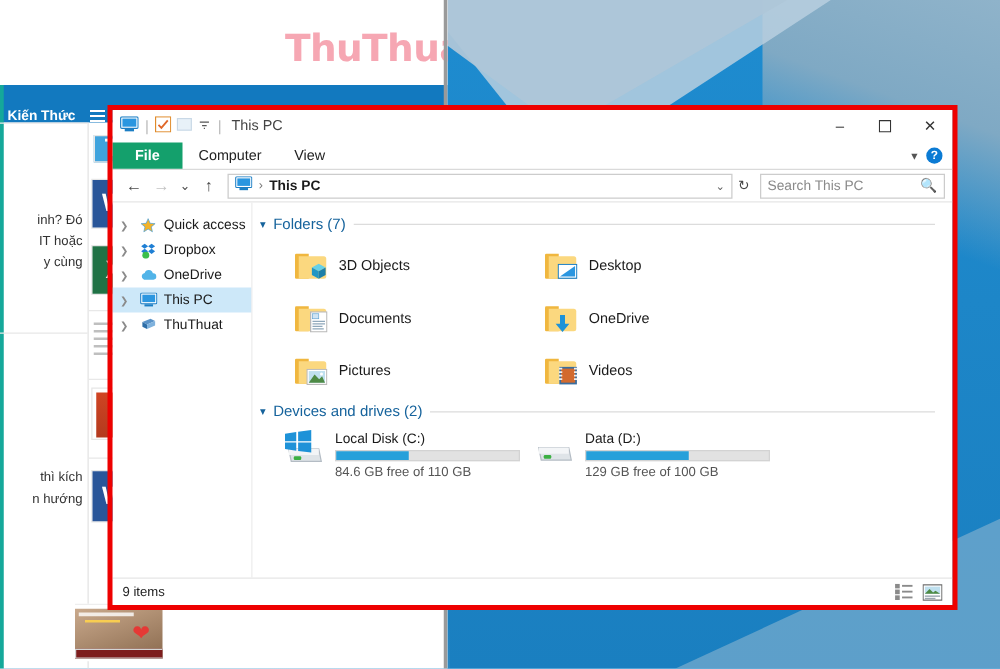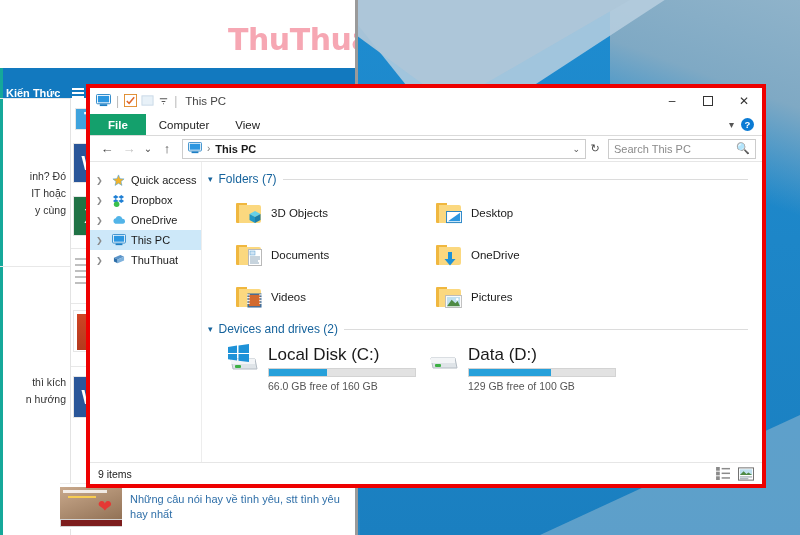--- a/index.html
+++ b/index.html
@@ -126,21 +126,21 @@
   .grp .chev { font-size:9px; }
   .grp .rule { flex:1; height:1px; background:#dcdcdc; }
 
   .grid { display:grid; grid-template-columns:200px 200px; column-gap:0; row-gap:0; margin-top:6px; }
   .cell { height:42px; display:flex; align-items:center; gap:9px; padding-left:28px; }
   .cell .lbl { font-size:11.5px; color:#1a1a1a; }
 
   .drives { display:grid; grid-template-columns:200px 200px; margin-top:8px; }
   .drive { display:flex; gap:8px; padding-left:18px; align-items:flex-start; }
   .drive .dtext { padding-top:1px; }
-  .drive .dname { font-size:17px; margin-bottom:3px; }
+  .drive .dname { font-size:11px; margin-bottom:3px; }
   .bar { width:148px; height:9px; background:#e2e2e2; border:1px solid #d3d3d3; }
   .bar i { display:block; height:100%; background:#26a0da; }
   .drive .dfree { font-size:10.5px; color:#555; margin-top:3px; }
 
   .statusbar { height:22px; border-top:1px solid #e6e6e6; display:flex; align-items:center;
       padding:0 8px; font-size:10.5px; color:#222;justify-content:flex-end; }
   .statusbar .views { margin-left:auto; display:flex; gap:7px; align-items:center; }
   .vbtn { width:16px; height:15px; display:flex; align-items:center; justify-content:center; }
 
   .folder-ico { position:relative; width:26px; height:22px; }
@@ -224,21 +224,20 @@
     </div>
   </div>
 
   <div class="bottom-article">
     <div class="bt-thumb">
       <div style="position:absolute;left:3px;top:3px;width:44px;height:3px;background:#fff;opacity:.8"></div>
       <div style="position:absolute;left:8px;top:9px;width:28px;height:2px;background:#ffd34d;opacity:.9"></div>
       <div class="heart">❤</div>
       <div class="bar"></div>
     </div>
-    <div class="bt-title">Những câu nói hay về tình yêu, stt tình yêu hay nhất</div>
   </div>
 
   <div class="scroll-strip"></div>
 </div>
 
 <div id="explorer">
 
   <div class="titlebar">
     <div class="qat">
       <span>
@@ -423,40 +422,40 @@
             <svg class="ov" width="14" height="16" viewBox="0 0 14 16" style="right:5px;bottom:-1px;">
                 <path d="M5 1 H9 V8 H12.5 L7 14.5 L1.5 8 H5 Z" fill="#1e92d8"></path>
               </svg>
           </span>
           <span class="lbl">OneDrive</span>
         </div>
         <div class="cell">
           <span class="folder-ico">
             <span class="back"></span>
               <span class="front"></span>
-            <svg class="ov" width="15" height="15" viewBox="0 0 16 16">
-                <rect x="0.5" y="0.5" width="15" height="15" fill="#3a6e9e"></rect>
-                <rect x="2" y="2" width="12" height="12" fill="#d26a2e"></rect>
-                <path d="M0 2 H3 M0 5 H3 M0 8 H3 M0 11 H3 M13 2 H16 M13 5 H16 M13 8 H16 M13 11 H16" stroke="#eee" stroke-width="1.4"></path>
-              </svg>
-          </span>
-          <span class="lbl">Videos</span>
-        </div>
-        <div class="cell">
-          <span class="folder-ico">
-            <span class="back"></span>
-              <span class="front"></span>
             <svg class="ov" width="17" height="13" viewBox="0 0 18 14">
                 <rect x="0.5" y="0.5" width="17" height="13" fill="#fff" stroke="#b9b9b9"></rect>
                 <rect x="2" y="2" width="14" height="10" fill="#bfe0ef"></rect>
                 <path d="M2 12 L7 5 L11 9 L13.5 6.5 L16 12 Z" fill="#4e8a45"></path>
                 <circle cx="13" cy="4.5" r="1.3" fill="#fff"></circle>
               </svg>
           </span>
           <span class="lbl">Pictures</span>
+        </div>
+        <div class="cell">
+          <span class="folder-ico">
+            <span class="back"></span>
+              <span class="front"></span>
+            <svg class="ov" width="15" height="15" viewBox="0 0 16 16">
+                <rect x="0.5" y="0.5" width="15" height="15" fill="#3a6e9e"></rect>
+                <rect x="2" y="2" width="12" height="12" fill="#d26a2e"></rect>
+                <path d="M0 2 H3 M0 5 H3 M0 8 H3 M0 11 H3 M13 2 H16 M13 5 H16 M13 8 H16 M13 11 H16" stroke="#eee" stroke-width="1.4"></path>
+              </svg>
+          </span>
+          <span class="lbl">Videos</span>
         </div>
       </div>
 
       <div class="grp" style="margin-top:4px;">
         <span class="chev">▾</span>
         <span>Devices and drives (2)</span>
         <span class="rule"></span>
       </div>
 
       <div class="drives">
@@ -470,21 +469,21 @@
               <path d="M12.5 1.4 L23 0 L23 9 L12.5 9 Z" fill="#1e92d8"></path>
               <path d="M2 10 L11 10 L11 16.5 L2 15.2 Z" fill="#1e92d8"></path>
               <path d="M12.5 10 L23 10 L23 18 L12.5 16.7 Z" fill="#1e92d8"></path>
             </svg>
           </span>
           <span class="dtext">
             <div class="dname">Local Disk (C:)</div>
             <div class="bar">
                 <i style="width:40%"></i>
               </div>
-            <div class="dfree">66.0 GB free of 160 GB</div>
+            <div class="dfree">84.6 GB free of 110 GB</div>
           </span>
         </div>
         <div class="drive">
           <span>
             <svg width="34" height="32" viewBox="0 0 34 32" style="margin-top:8px;">
               <path d="M5 6 L29 6 L31 16 L7 16 Z" fill="#dfe4e8" stroke="#b4bcc4"></path>
               <path d="M5 6 L29 6 L29 11 L5 11 Z" fill="#f3f5f7"></path>
               <rect x="9" y="12" width="6" height="3" rx="1" fill="#3cb043"></rect>
             </svg>
           </span>

